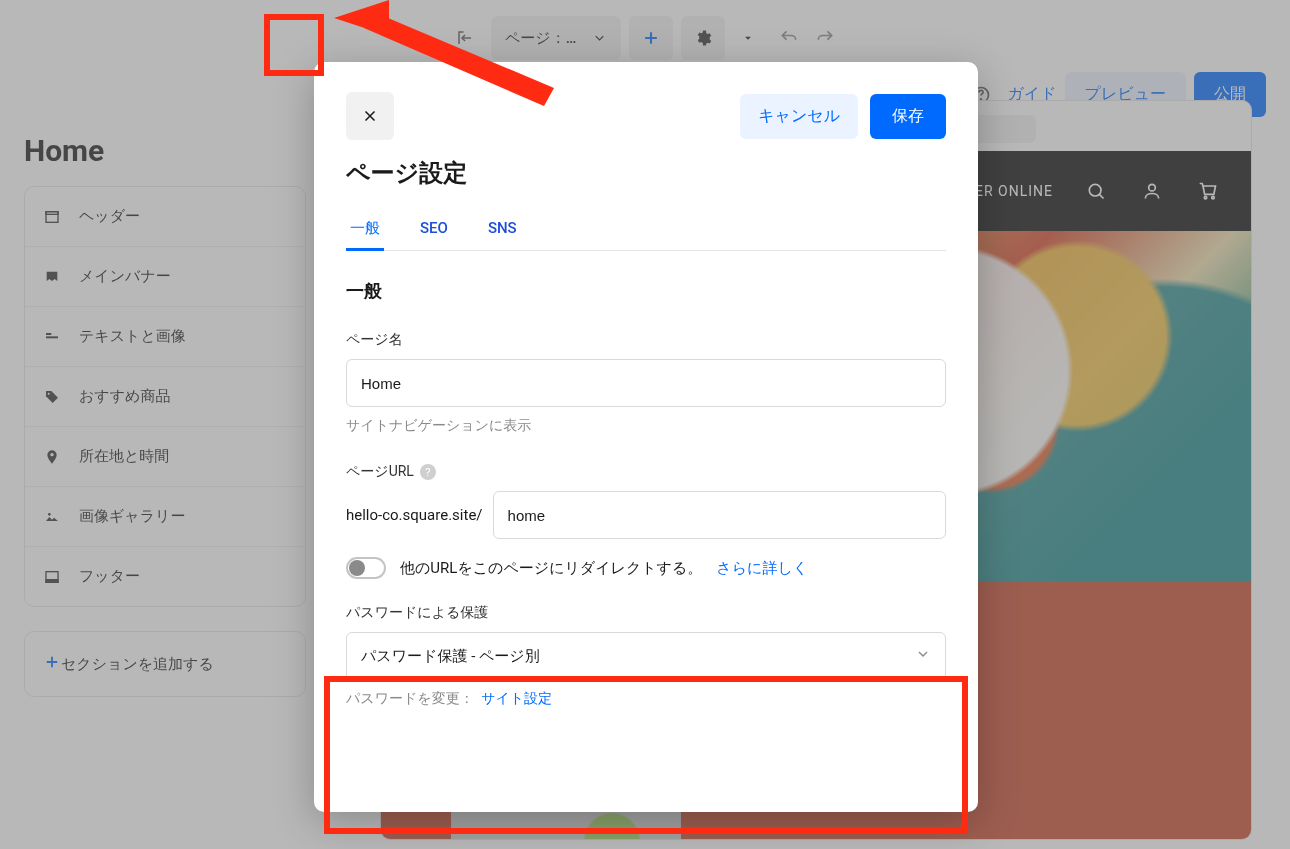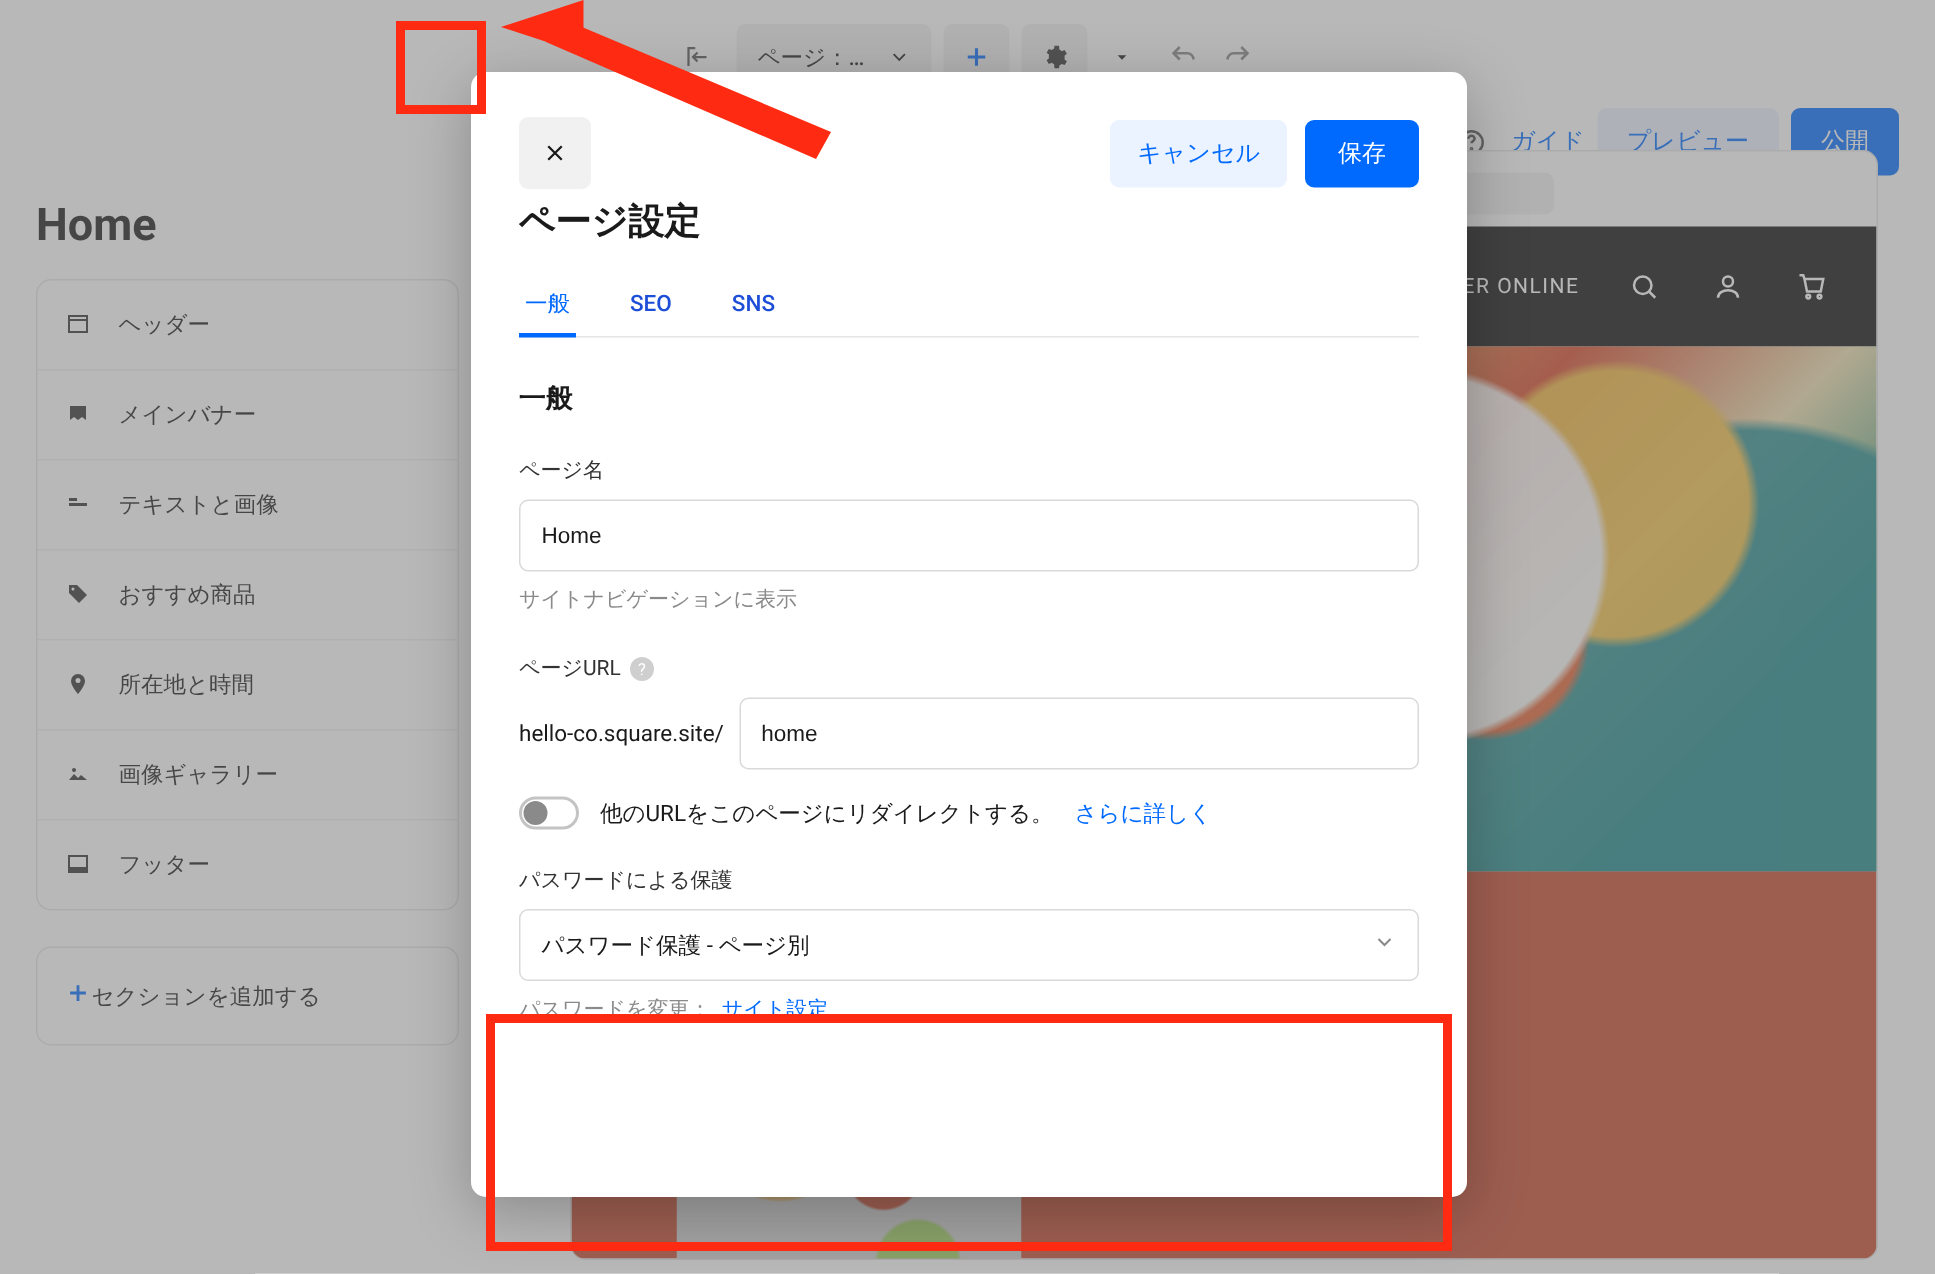--- a/index.html
+++ b/index.html
@@ -96,21 +96,21 @@
   .sidebar {
     width: 330px;
     padding: 0 24px;
   }
   .section-list {
     background:#fff;
     border:1px solid #e5e5e5;
     border-radius:10px;
   }
   .section-item {
-    display:flex; align-items:flex-start; gap:18px;
+    display:flex; align-items:flex-end; gap:18px;
     padding:20px 18px;
     font-size:15px;
     font-weight:500;
     color:#1a1a1a;
     border-bottom:1px solid #eee;
   }
   .section-item:last-child{border-bottom:none;}
   .section-item .mini-icon { width:18px;height:18px;display:flex;align-items:center;justify-content:center;color:#333; }
 
   .add-section {
@@ -192,21 +192,21 @@
 
   
   .dim {
     position:absolute; inset:0;
     background:rgba(113,113,113,0.5);
   }
 
   
   .modal {
     position:absolute;
-    top:48px; left:314px;
+    top:62px; left:314px;
     width:664px;
     height:750px;
     background:#fff;
     border-radius:10px;
     box-shadow:0 10px 40px rgba(0,0,0,0.25);
     padding:30px 32px;
     overflow:hidden;
   }
   .modal-header {
     display:flex; align-items:center; gap:12px;
@@ -233,21 +233,21 @@
     color:#fff;
     font-size:16px;
     font-weight:500;
     padding:12px 22px;
     border-radius:6px;
     border:none;
   }
   .modal h2 {
     font-size:24px;
     font-weight:700;
-    margin-top:5px;
+    margin-top:17px;
   }
   .tabs {
     display:flex; gap:32px;
     border-bottom:1px solid #e5e5e5;
     margin-top:18px;
   }
   .tab {
     padding:12px 4px;
     font-size:15px;
     font-weight:500;

